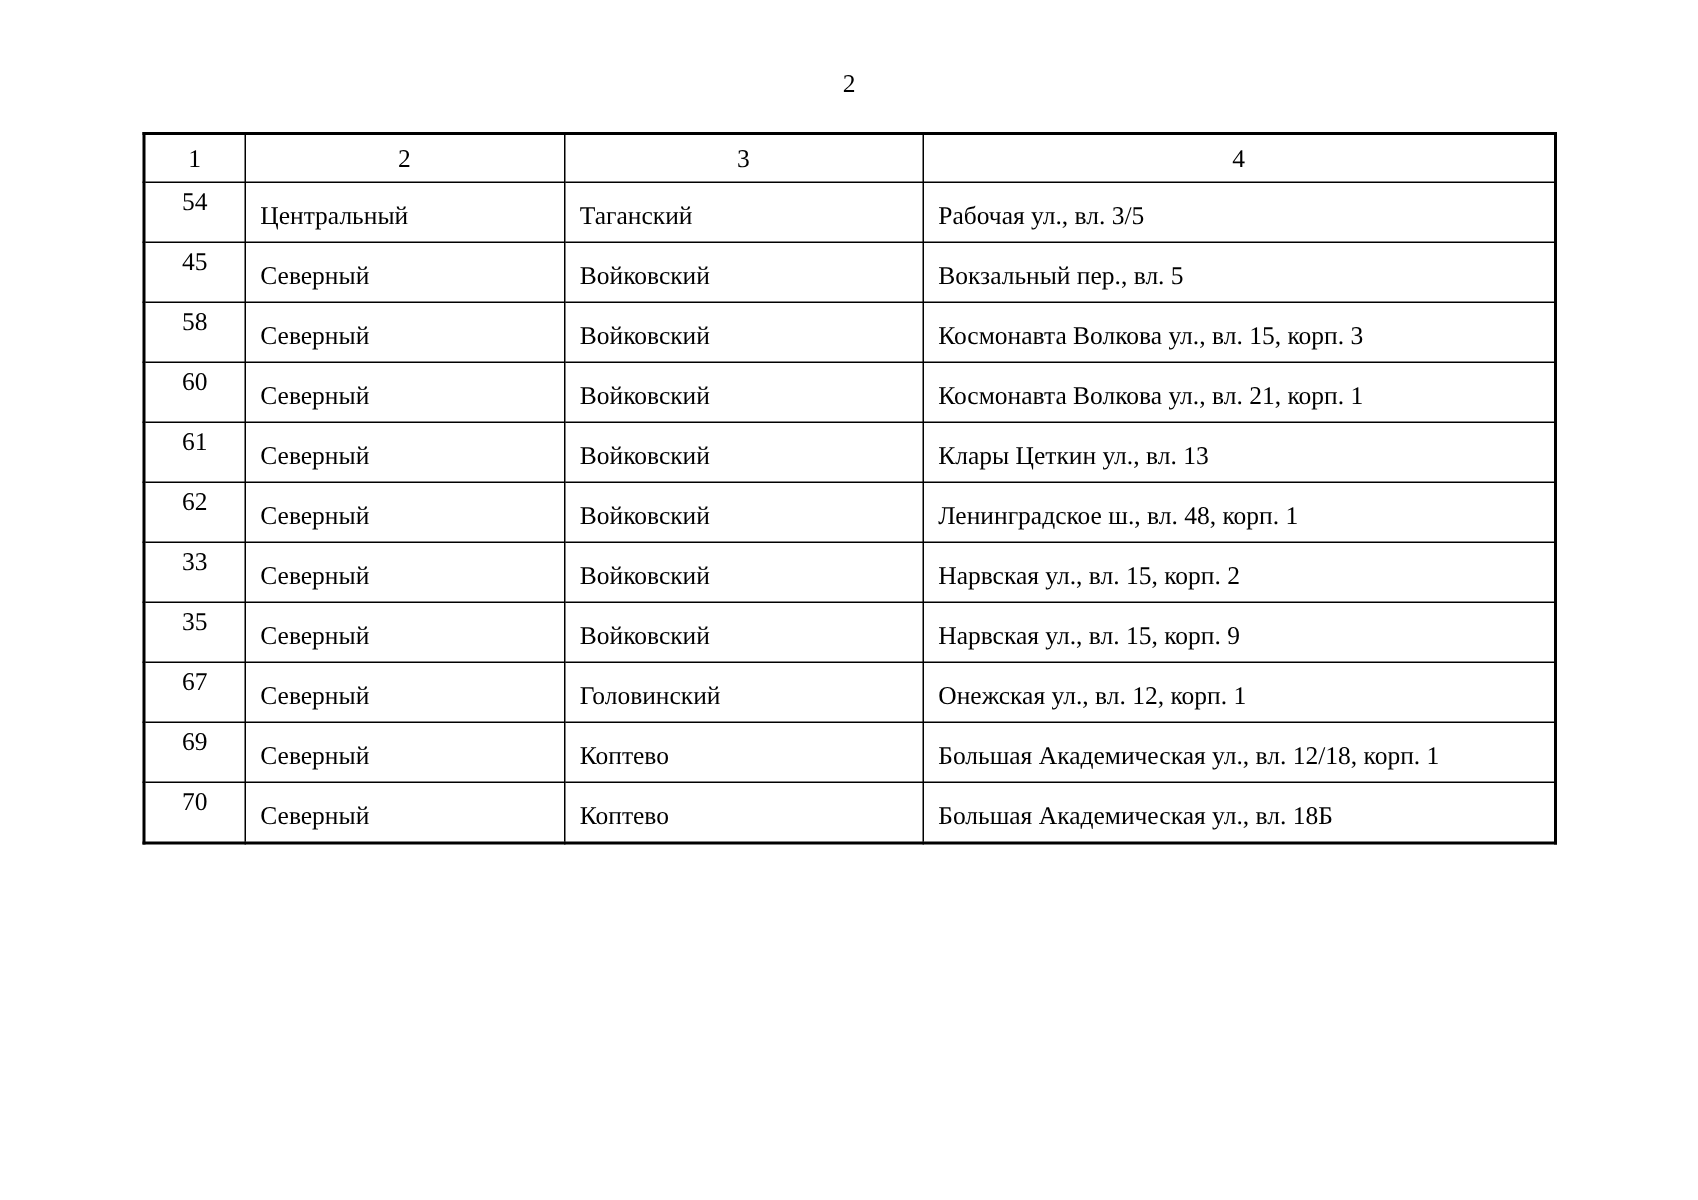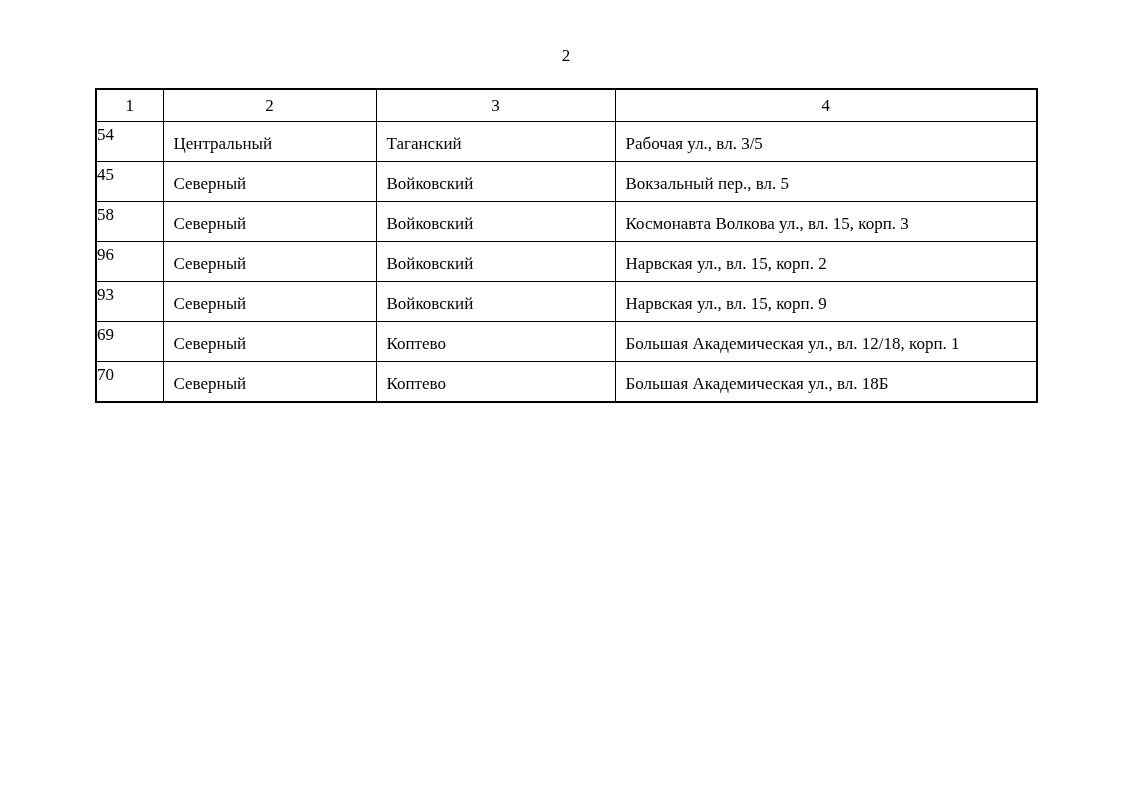--- a/index.html
+++ b/index.html
@@ -45,20 +45,21 @@
   table.data-table th {
     height: 31px;
     text-align: center;
     vertical-align: middle;
     padding: 0;
   }
   table.data-table td {
     height: 32px;
   }
   table.data-table td.num-cell {
+    text-align: center;
     vertical-align: top;
     padding: 3px 0 0 0;
     margin-left: 46px;
   }
   table.data-table td.text-cell {
     text-align: left;
     vertical-align: bottom;
     padding: 0 4px 7px 10px;
   }
 </style>
@@ -96,30 +97,54 @@
           <td class="text-cell">Войковский</td>
           <td class="text-cell">Вокзальный пер., вл. 5</td>
         </tr>
         <tr>
           <td class="num-cell">58</td>
           <td class="text-cell">Северный</td>
           <td class="text-cell">Войковский</td>
           <td class="text-cell">Космонавта Волкова ул., вл. 15, корп. 3</td>
         </tr>
         <tr>
-          <td class="num-cell">96</td>
+          <td class="num-cell">60</td>
+          <td class="text-cell">Северный</td>
+          <td class="text-cell">Войковский</td>
+          <td class="text-cell">Космонавта Волкова ул., вл. 21, корп. 1</td>
+        </tr>
+        <tr>
+          <td class="num-cell">61</td>
+          <td class="text-cell">Северный</td>
+          <td class="text-cell">Войковский</td>
+          <td class="text-cell">Клары Цеткин ул., вл. 13</td>
+        </tr>
+        <tr>
+          <td class="num-cell">62</td>
+          <td class="text-cell">Северный</td>
+          <td class="text-cell">Войковский</td>
+          <td class="text-cell">Ленинградское ш., вл. 48, корп. 1</td>
+        </tr>
+        <tr>
+          <td class="num-cell">33</td>
           <td class="text-cell">Северный</td>
           <td class="text-cell">Войковский</td>
           <td class="text-cell">Нарвская ул., вл. 15, корп. 2</td>
         </tr>
         <tr>
-          <td class="num-cell">93</td>
+          <td class="num-cell">35</td>
           <td class="text-cell">Северный</td>
           <td class="text-cell">Войковский</td>
           <td class="text-cell">Нарвская ул., вл. 15, корп. 9</td>
+        </tr>
+        <tr>
+          <td class="num-cell">67</td>
+          <td class="text-cell">Северный</td>
+          <td class="text-cell">Головинский</td>
+          <td class="text-cell">Онежская ул., вл. 12, корп. 1</td>
         </tr>
         <tr>
           <td class="num-cell">69</td>
           <td class="text-cell">Северный</td>
           <td class="text-cell">Коптево</td>
           <td class="text-cell">Большая Академическая ул., вл. 12/18, корп. 1</td>
         </tr>
         <tr>
           <td class="num-cell">70</td>
           <td class="text-cell">Северный</td>

